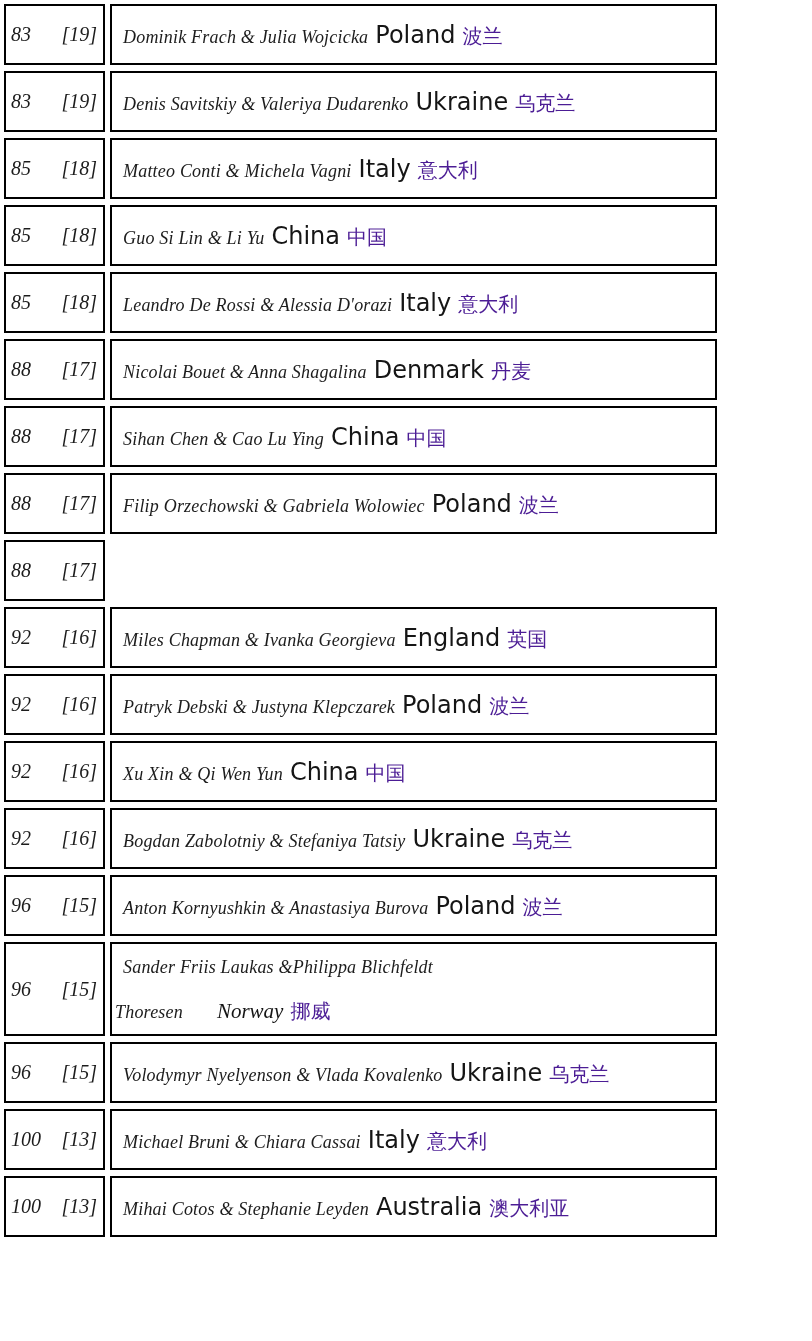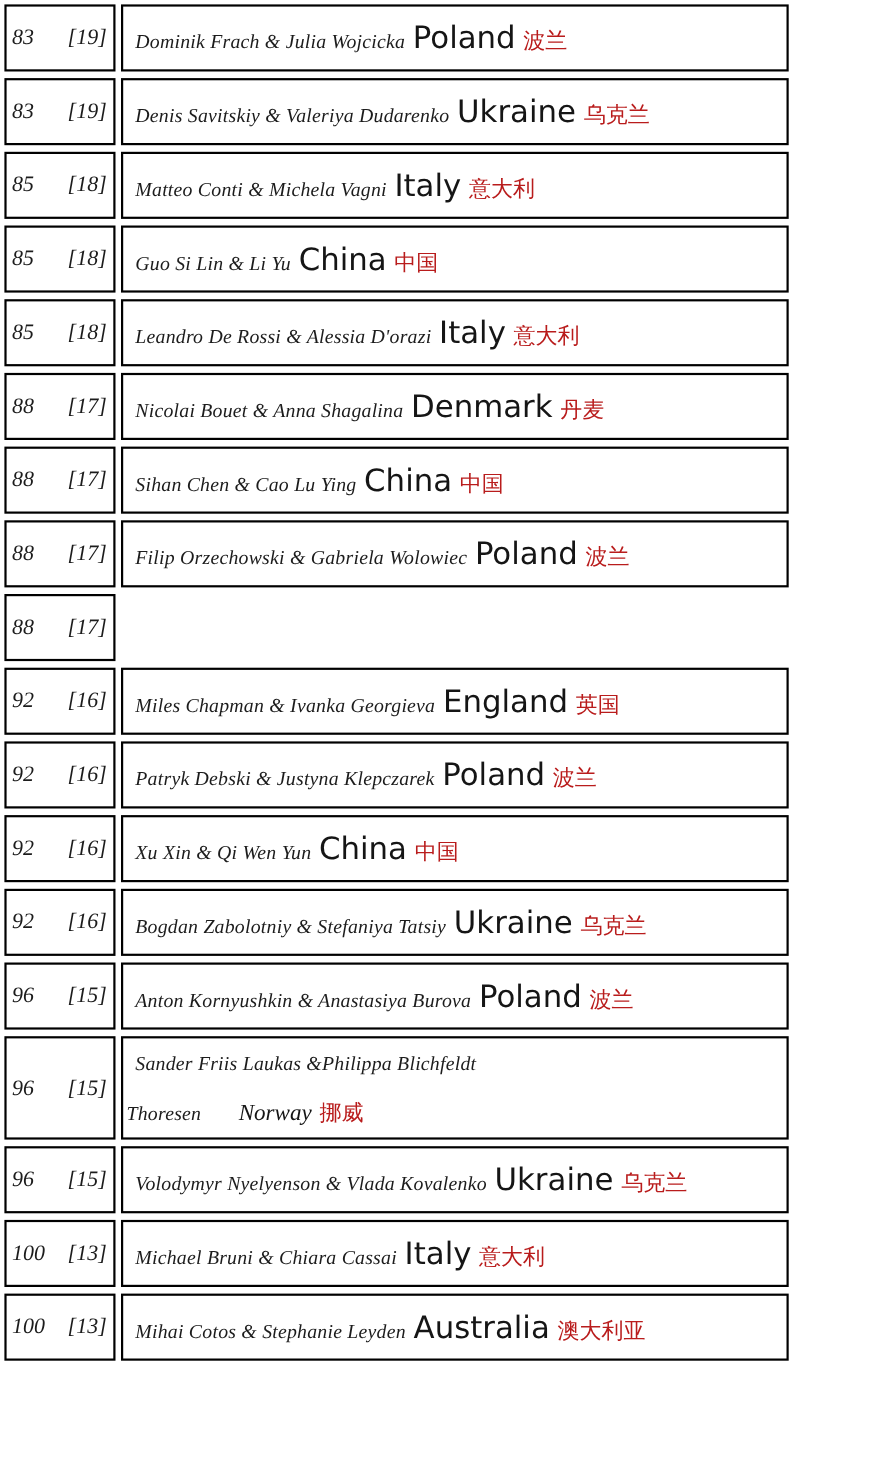--- a/index.html
+++ b/index.html
@@ -62,35 +62,35 @@
     font-size: 18px;
     letter-spacing: 0.2px;
   }
   .rank, .points {
     font-family: cursive;
     font-style: italic;
     font-size: 20px;
   }
   .country {
     font-family: "DejaVu Sans", sans-serif;
-    font-size: 28px;
+    font-size: 24px;
     margin-left: 7px;
     color: #151515;
   }
   .row.tall .country {
     font-family: cursive;
     font-style: italic;
     font-size: 21px;
   }
   .row.tall .line2 .country.wide-gap { margin-left: 34px; text-align: right; }
   .cn {
     font-family: "DejaVu Sans", sans-serif;
     font-size: 20px;
     margin-left: 7px;
-    color: #b91c1c;
+    color: #4c1d95;
   }
 </style>
 </head>
 <body>
 
 <div class="table">
     <div class="row">
     <div class="cell cell-rank">
       <span class="rank">83</span>
       <span class="points">[19]</span>

